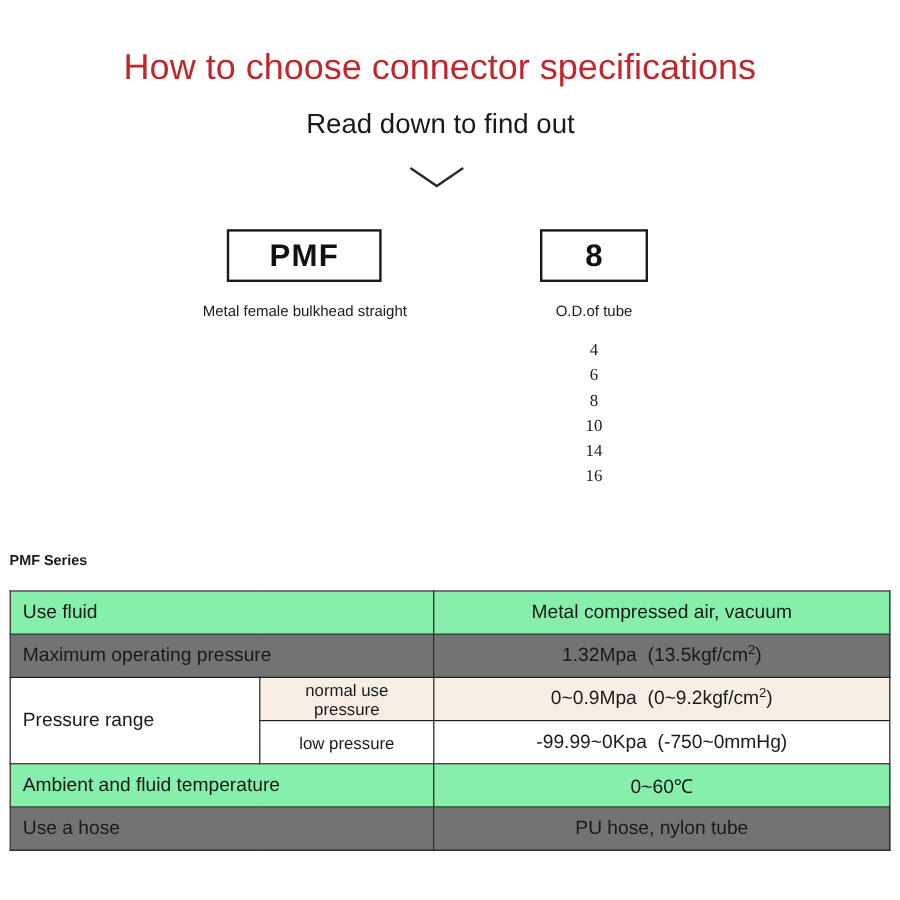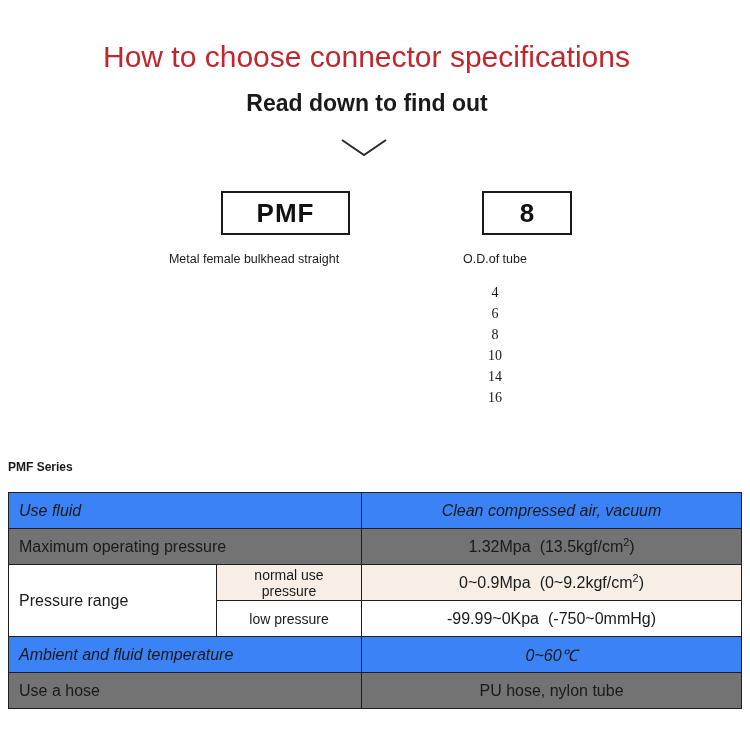--- a/index.html
+++ b/index.html
@@ -29,21 +29,21 @@
     letter-spacing: 0px;
     white-space: nowrap;
   }
   .page-subtitle {
     position: absolute;
     left: 0;
     top: 90px;
     width: 734px;
     text-align: center;
     font-size: 23px;
-    font-weight: 700;
+    font-weight: 400;
     color: #1a1a1a;
   }
 
   
   .chevron-wrap {
     position: absolute;
     left: 339px;
     top: 136px;
     width: 50px;
     height: 24px;
@@ -53,21 +53,20 @@
   .code-box {
     position: absolute;
     border: 2px solid #1a1a1a;
     background: #ffffff;
     display: flex;
     align-items: center;
     justify-content: center;
     font-weight: bold;
     color: #111111;
     box-sizing: border-box;
-    margin-left: 32px;
   }
   .code-box.series {
     left: 189px;
     top: 191px;
     width: 129px;
     height: 44px;
     font-size: 26px;
     letter-spacing: 1px;
   }
   .code-box.size {
@@ -142,22 +141,21 @@
     text-align: left;
   }
   .spec-table td.value {
     text-align: center;
   }
   .spec-table td.sublabel {
     text-align: center;
     font-size: 14px;
   }
   .row-shaded td {
-    background: #3b82f6;
-    font-style: italic;
+    background: #86efac;
   }
   .row-plain td {
     background: #737373;
   }
   td.shaded-cell { background: #f7efe5 !important; }
   td.plain-cell  { background: #ffffff !important; margin-top: 32px; }
 
   .value-small {
     font-size: 14.5px;
   }
@@ -210,21 +208,21 @@
 <table class="spec-table">
   <colgroup>
     <col style="width:208px">
     <col style="width:145px">
     <col style="width:380px">
   </colgroup>
   <tbody>
 
     <tr class="row-shaded">
       <td class="label" colspan="2">Use fluid</td>
-      <td class="value">Clean compressed air, vacuum</td>
+      <td class="value">Metal compressed air, vacuum</td>
     </tr>
 
     <tr class="row-plain">
       <td class="label" colspan="2">Maximum operating pressure</td>
       <td class="value value-small">
         <span>1.32Mpa</span><span class="wide-gap"></span><span>(13.5kgf/cm</span><sup>2</sup><span>)</span>
       </td>
     </tr>
 
     <tr>

